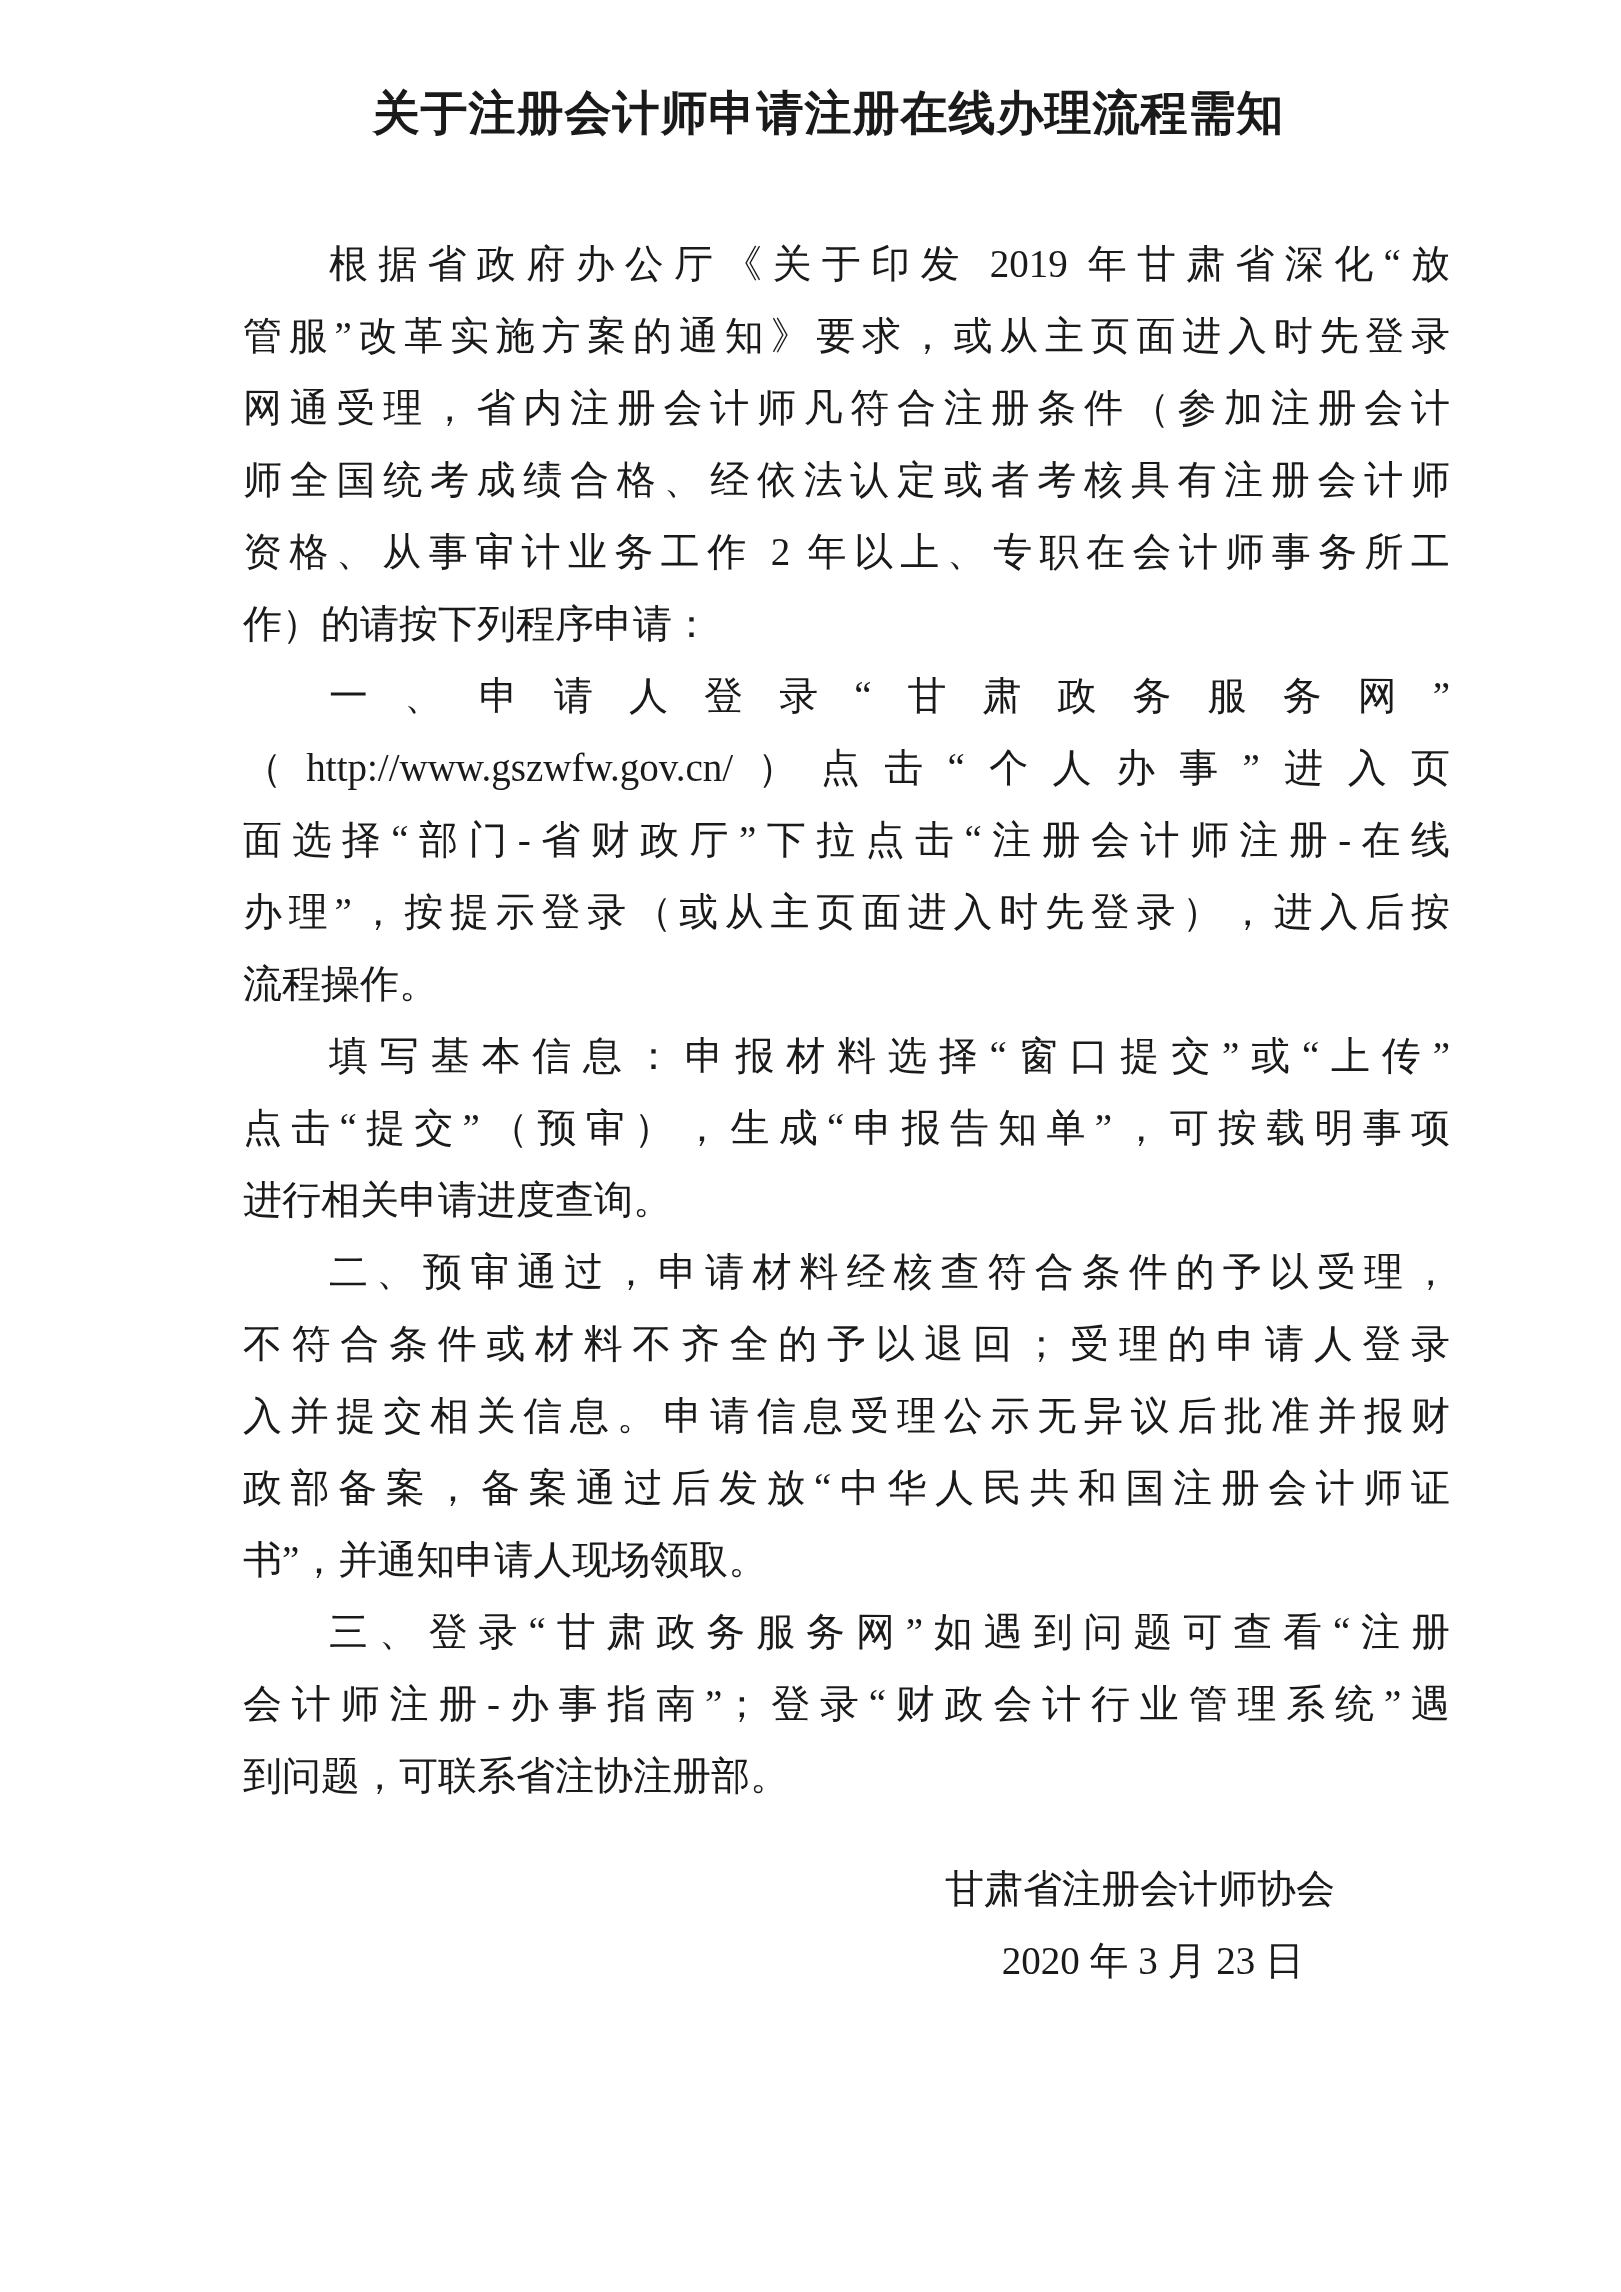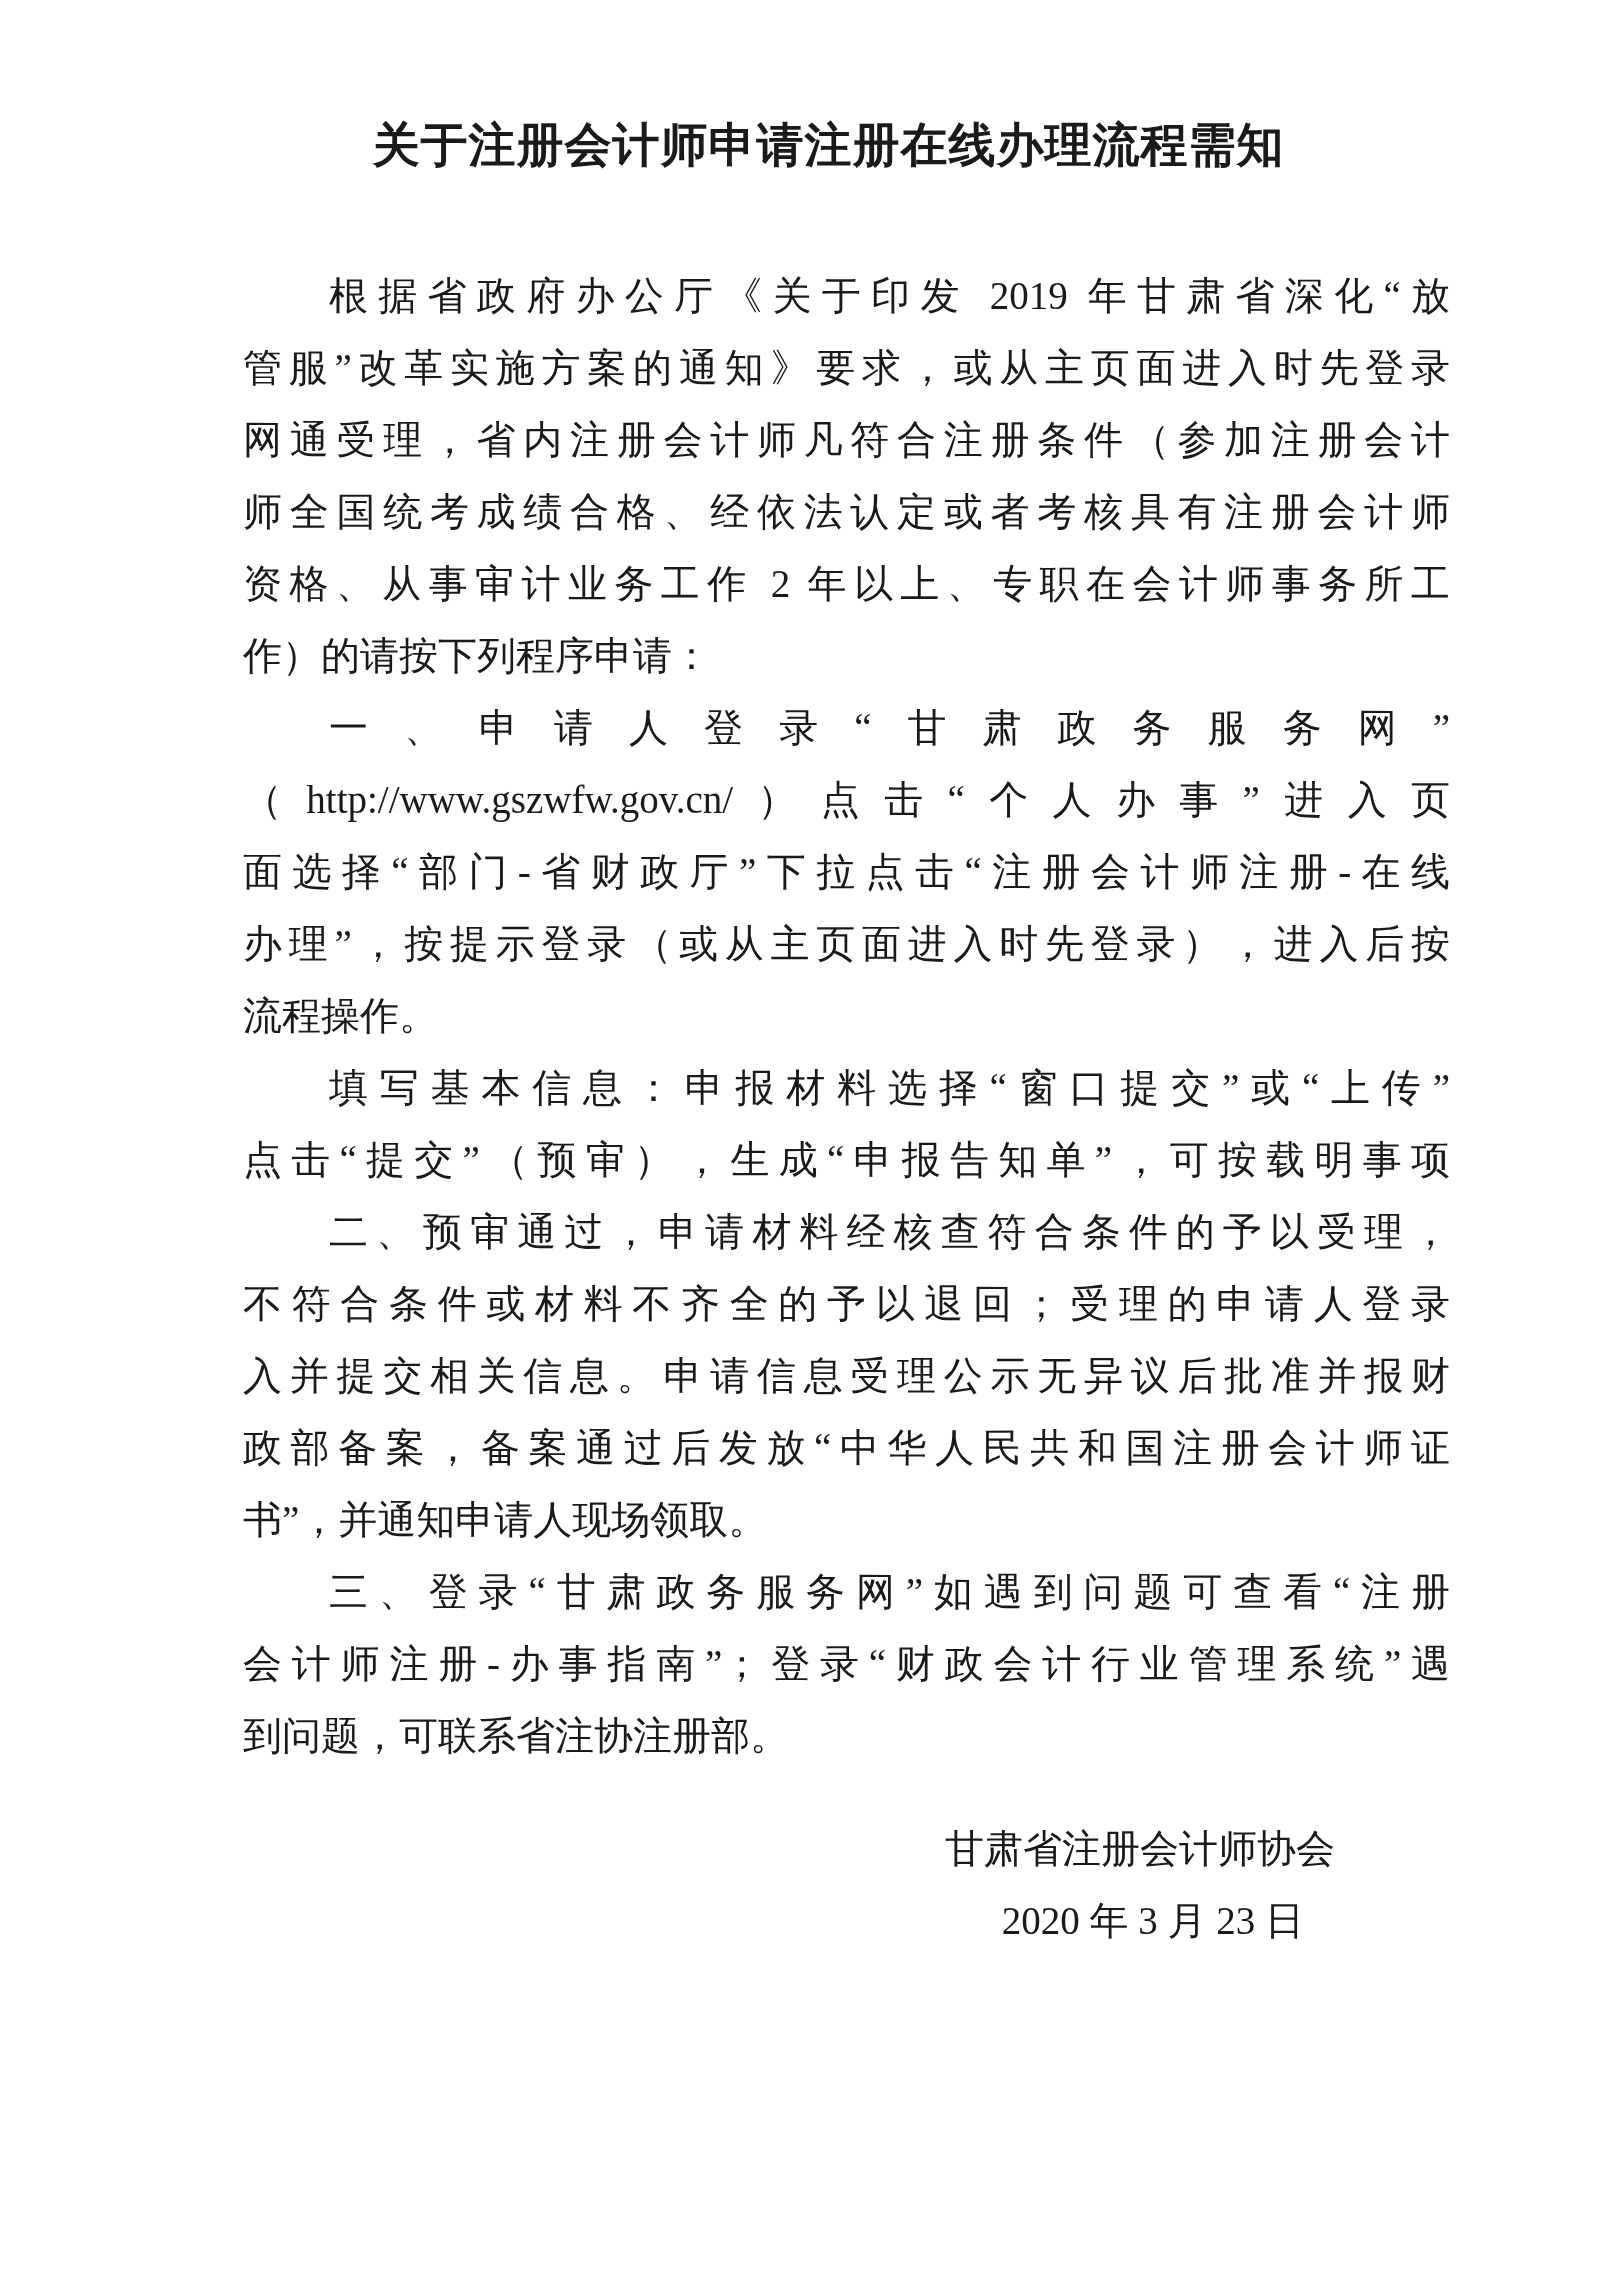--- a/index.html
+++ b/index.html
@@ -7,21 +7,21 @@
     padding: 0;
     background: #e8e8e8;
   }
   .page {
     position: relative;
     width: 1621px;
     height: 2293px;
     margin: 0 auto;
     background: #ffffff;
     box-sizing: border-box;
-    padding: 120px 171px 0 243px;
+    padding: 88px 171px 0 243px;
     font-family: "Liberation Serif", "DejaVu Serif", serif;
     color: #1a1a1a;
     overflow: hidden;
   }
   .doc-title {
     
     margin: 0 0 0 -36px;
     text-align: center;
     font-size: 47px;
     font-weight: bold;
@@ -75,20 +75,21 @@
     <div class="line">师全国统考成绩合格、经依法认定或者考核具有注册会计师</div>
     <div class="line">资格、从事审计业务工作 2 年以上、专职在会计师事务所工</div>
     <div class="line end">作）的请按下列程序申请：</div>
     <div class="line indent">一、申请人登录“甘肃政务服务网”</div>
     <div class="line">（http://www.gszwfw.gov.cn/）点击“个人办事”进入页</div>
     <div class="line">面选择“部门-省财政厅”下拉点击“注册会计师注册-在线</div>
     <div class="line">办理”，按提示登录（或从主页面进入时先登录），进入后按</div>
     <div class="line end">流程操作。</div>
     <div class="line indent">填写基本信息：申报材料选择“窗口提交”或“上传”</div>
     <div class="line">点击“提交”（预审），生成“申报告知单”，可按载明事项</div>
+    <div class="line end">进行相关申请进度查询。</div>
     <div class="line indent">二、预审通过，申请材料经核查符合条件的予以受理，</div>
     <div class="line">不符合条件或材料不齐全的予以退回；受理的申请人登录</div>
     <div class="line">入并提交相关信息。申请信息受理公示无异议后批准并报财</div>
     <div class="line">政部备案，备案通过后发放“中华人民共和国注册会计师证</div>
     <div class="line end">书”，并通知申请人现场领取。</div>
     <div class="line indent">三、登录“甘肃政务服务网”如遇到问题可查看“注册</div>
     <div class="line">会计师注册-办事指南”；登录“财政会计行业管理系统”遇</div>
     <div class="line end">到问题，可联系省注协注册部。</div>
   </div>
 

